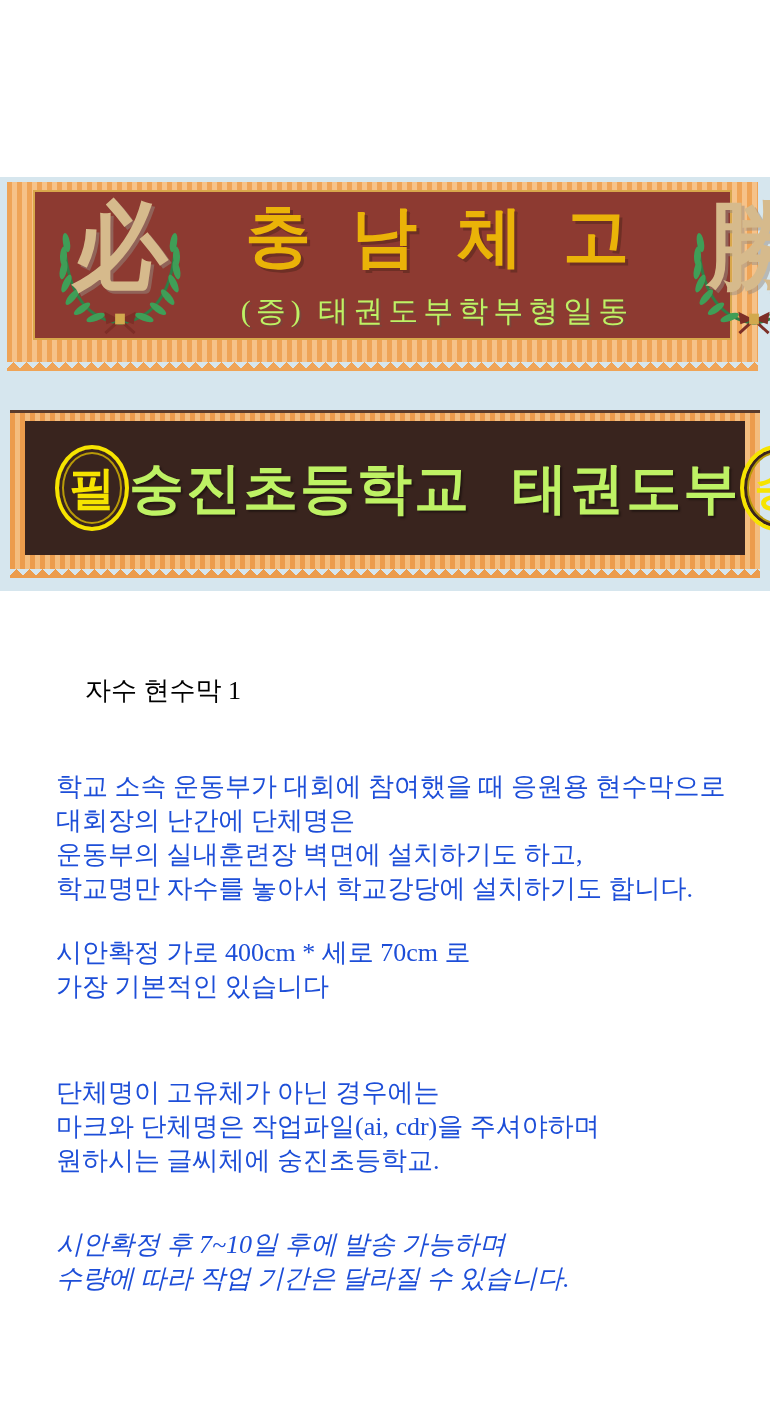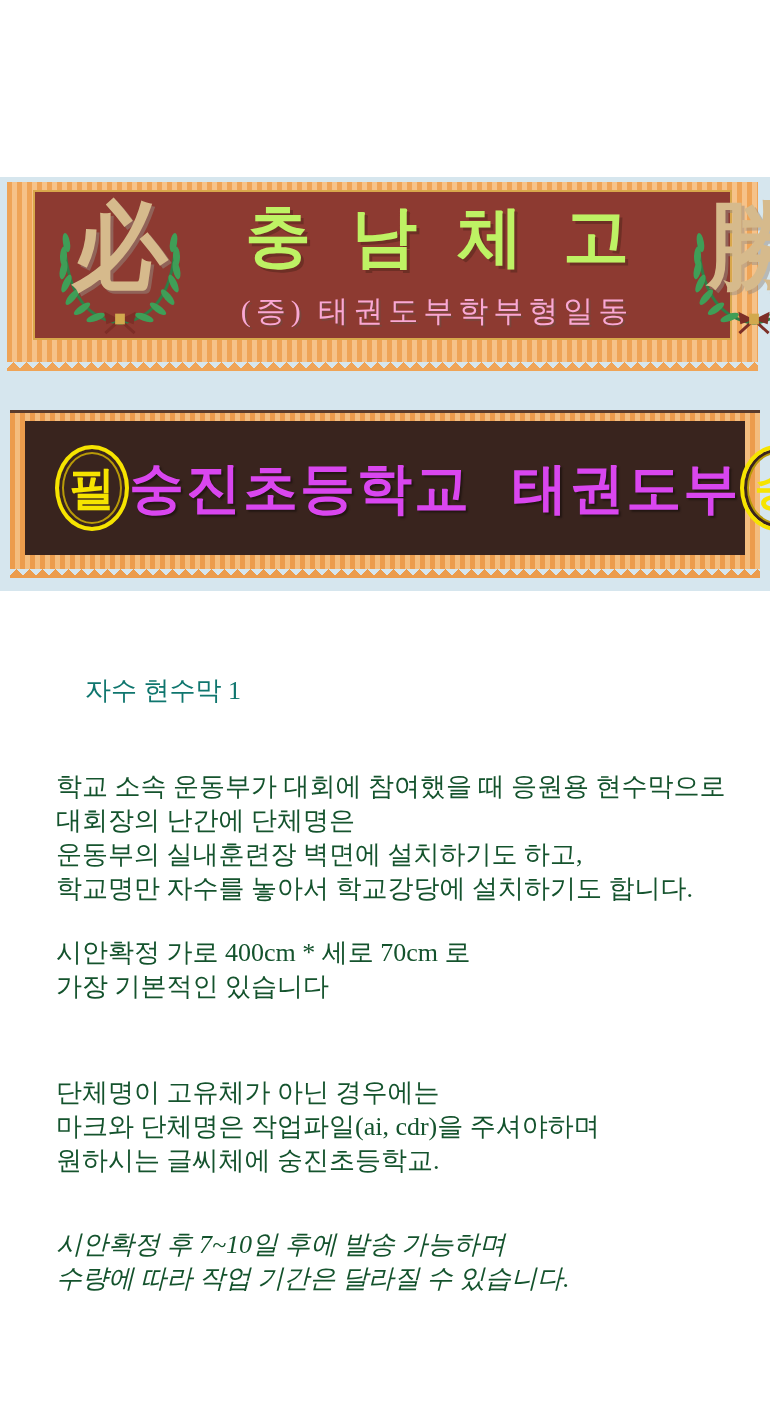--- a/index.html
+++ b/index.html
@@ -34,26 +34,26 @@
   .emblem { position:relative; width:170px; height:146px; flex:0 0 auto; }
   .hanja {
     position:absolute; top:6px; left:50%; transform:translateX(-50%);
     font-size:95px; line-height:1; color:#d6ba8c; font-weight:bold;
     text-shadow:3px 3px 0 rgba(150,140,130,.5);
     font-family:"DejaVu Serif","Liberation Serif",serif;
   }
   .wreath { position:absolute; left:50%; bottom:0; transform:translateX(-50%); }
   .center1 { flex:1 1 auto; text-align:center; }
   .school1 {
-    margin-top:12px; font-size:66px; line-height:1; color:#bef264; font-weight:bold;
+    margin-top:12px; font-size:66px; line-height:1; color:#eab308; font-weight:bold;
     letter-spacing:40px; text-indent:40px; white-space:nowrap;
     text-shadow:3px 3px 0 rgba(90,40,30,.6);
   }
   .dedication1 {
-    margin-top:26px; font-size:30px; line-height:1; color:#f9a8d4;
+    margin-top:26px; font-size:30px; line-height:1; color:#bef264;
     letter-spacing:5px; text-shadow:2px 2px 0 rgba(100,80,70,.5); white-space:nowrap;
   }
 
   
   .banner2 {
     position:absolute; left:10px; top:233px; width:750px; height:159px;
     box-sizing:border-box; padding:8px 15px 14px 15px;
     border-top:3px solid #5a3c2b;
     background:repeating-linear-gradient(90deg,#ec9c4c 0 5px,#f4bd7e 5px 10px);
   }
@@ -72,31 +72,31 @@
     border:4px solid #f6e400; border-radius:50%;
     box-shadow:inset 0 0 0 3px #39241e, inset 0 0 0 5px #b89a08;
     display:flex; align-items:center; justify-content:center;
   }
   .badge span {
     font-family:"DejaVu Sans","Liberation Sans",sans-serif;
     font-weight:bold; font-size:46px; color:#f6e400; line-height:1;
   }
   .school2 {
     font-family:"DejaVu Sans","Liberation Sans",sans-serif;
-    font-weight:bold; font-size:55px; color:#d946ef; line-height:1;
+    font-weight:bold; font-size:55px; color:#bef264; line-height:1;
     letter-spacing:2px; word-spacing:20px; white-space:nowrap;
     text-shadow:2px 2px 2px rgba(0,0,0,.4);
   }
 
   
   .desc-title {
     position:absolute; left:85px; top:676px; margin:0;
-    font-size:26px; font-weight:normal; color:#0f766e; line-height:30px;
-  }
-  .para { position:absolute; left:56px; font-size:26px; color:#14532d; line-height:34px; }
+    font-size:26px; font-weight:normal; color:#000000; line-height:30px;
+  }
+  .para { position:absolute; left:56px; font-size:26px; color:#1d4ed8; line-height:34px; }
   .para .line { white-space:nowrap; }
   .p1 { top:770px; }
   .p2 { top:936px; }
   .p3 { top:1076px; }
   .p4 { top:1228px;font-style:italic; }
 </style>
 </head>
 <body>
 
 <div class="canvas">

